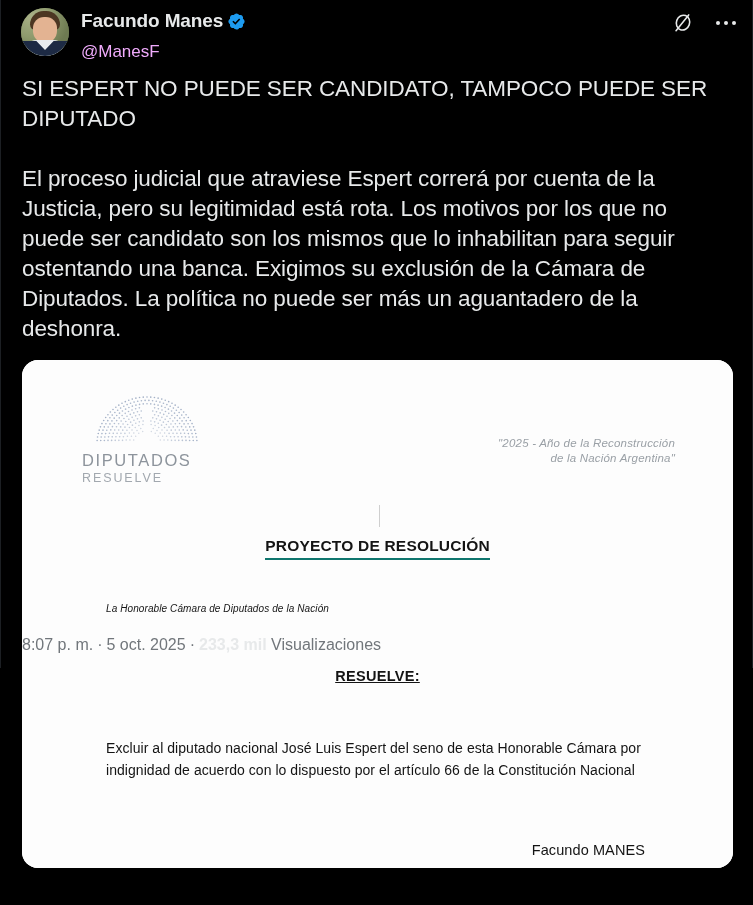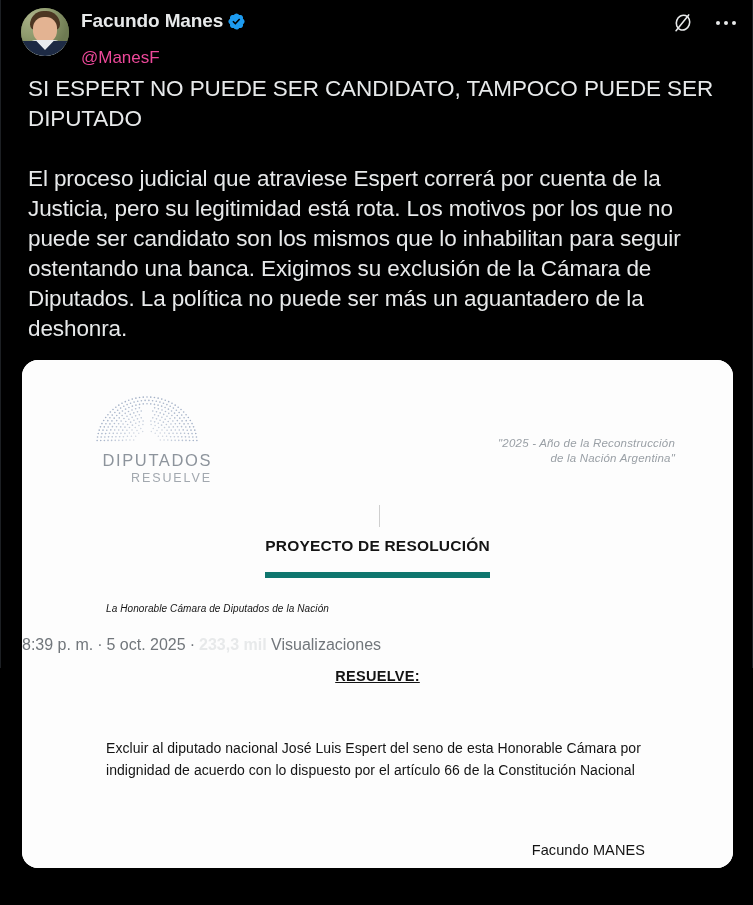--- a/index.html
+++ b/index.html
@@ -93,24 +93,24 @@
   }
 
   .verified-badge {
     width: 19px;
     height: 19px;
     flex: 0 0 19px;
     display: block;
   }
 
   .handle {
-    color: #ec4899;
+    color: #f0abfc;
     font-size: 17px;
     line-height: 22px;
-    margin-top: 14px;
+    margin-top: 8px;
   }
 
   .header-actions {
     margin-left: auto;
     display: flex;
     align-items: center;
     gap: 20px;
     padding-top: 4px;
   }
 
@@ -124,21 +124,21 @@
   }
   .more-dots i {
     display: block;
     width: 4px; height: 4px;
     border-radius: 50%;
     background: #e7e9ea;
   }
 
   
   .tweet-text {
-    padding: 12px 24px 0 27px;
+    padding: 12px 24px 0 21px;
     color: #e7e9ea;
     font-size: 22.5px;
     line-height: 30px;
     letter-spacing: -0.1px;
     font-weight: 400;
     white-space: pre-wrap;
     word-wrap: break-word;
   }
 
   
@@ -165,21 +165,21 @@
     top: 24px;
     left: 0; right: 0;
     height: 110px;
   }
 
   .doc-logo {
     position: absolute;
     left: 60px;
     top: 8px;
     width: 130px;
-    text-align: right;
+    text-align: left;
   }
 
   .hemicycle { display: block; margin: 0 auto; }
 
   .logo-dip {
     font-size: 16.5px;
     letter-spacing: 1.6px;
     color: #8d949c;
     margin-top: 3px;
     font-weight: 400;
@@ -217,22 +217,22 @@
   .doc-title {
     position: absolute;
     top: 177px;
     left: 0; right: 0;
     text-align: center;
     font-size: 15.5px;
     font-weight: 700;
     letter-spacing: 0.2px;
   }
   .doc-title span {
-    border-bottom: 6px solid #0f766e;
-    padding-bottom: 18px;
+    border-bottom: 2px solid #0f766e;
+    padding-bottom: 4px;
   }
 
   .doc-sub {
     position: absolute;
     top: 243px;
     left: 84px;
     font-style: italic;
     font-size: 10px;
     letter-spacing: 0.1px;
   }
@@ -624,18 +624,18 @@
       <div class="doc-resuelve">RESUELVE:</div>
 
       <div class="doc-body">Excluir al diputado nacional José Luis Espert del seno de esta Honorable Cámara por indignidad de acuerdo con lo dispuesto por el artículo 66 de la Constitución Nacional</div>
 
       <div class="doc-signature">Facundo MANES</div>
     </div>
   </div>
 
   <div class="tweet-footer">
     <div class="footer-line">
-      <span>8:39 p. m.</span><span class="sep">·</span><span>5 oct. 2025</span><span class="sep">·</span><span class="views-count">233,3 mil</span>
+      <span>8:07 p. m.</span><span class="sep">·</span><span>5 oct. 2025</span><span class="sep">·</span><span class="views-count">233,3 mil</span>
       <span>Visualizaciones</span>
     </div>
   </div>
 
 </div>
 
 </body></html>

